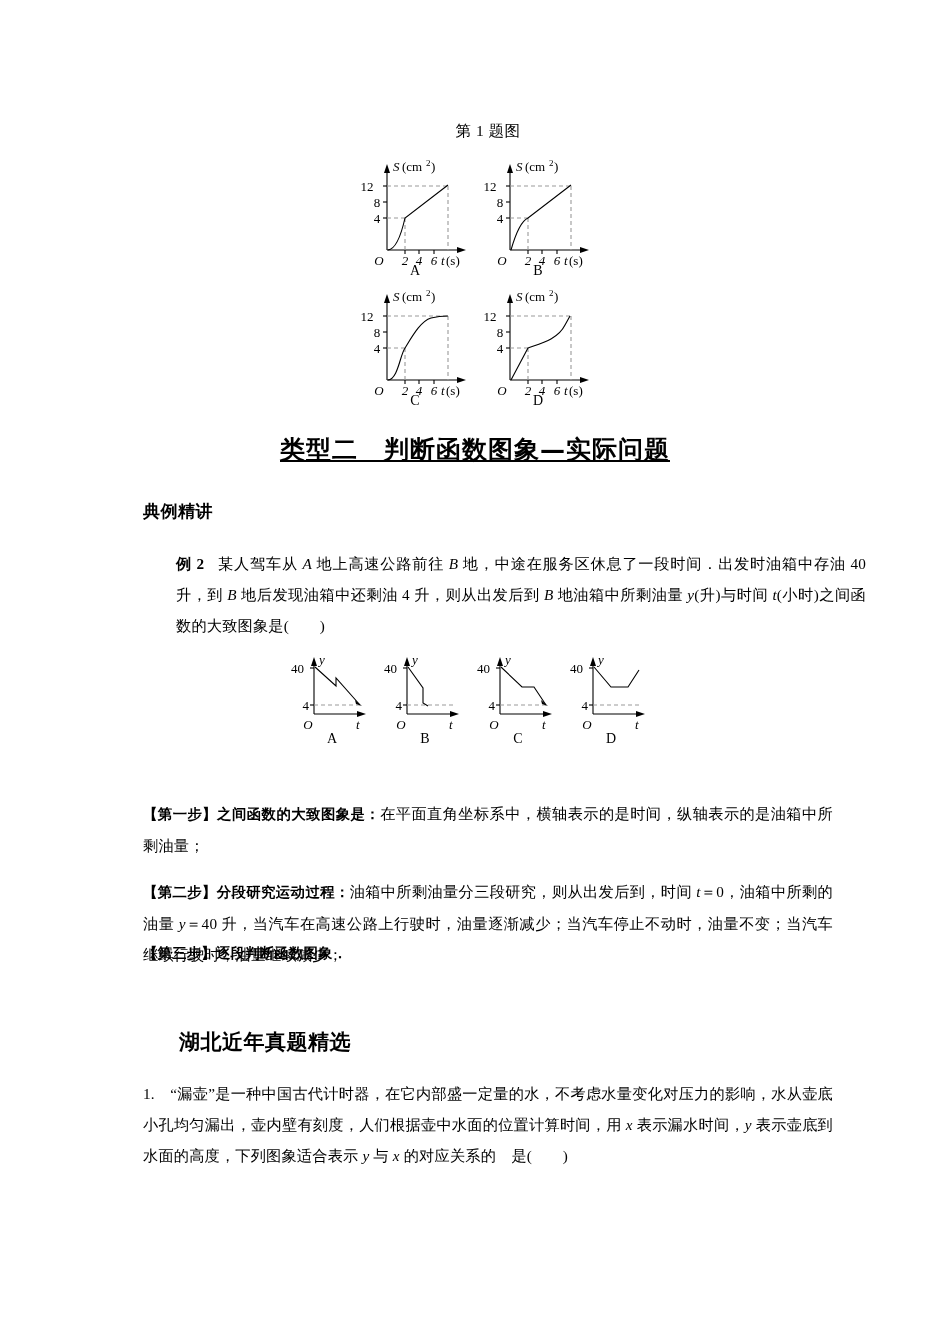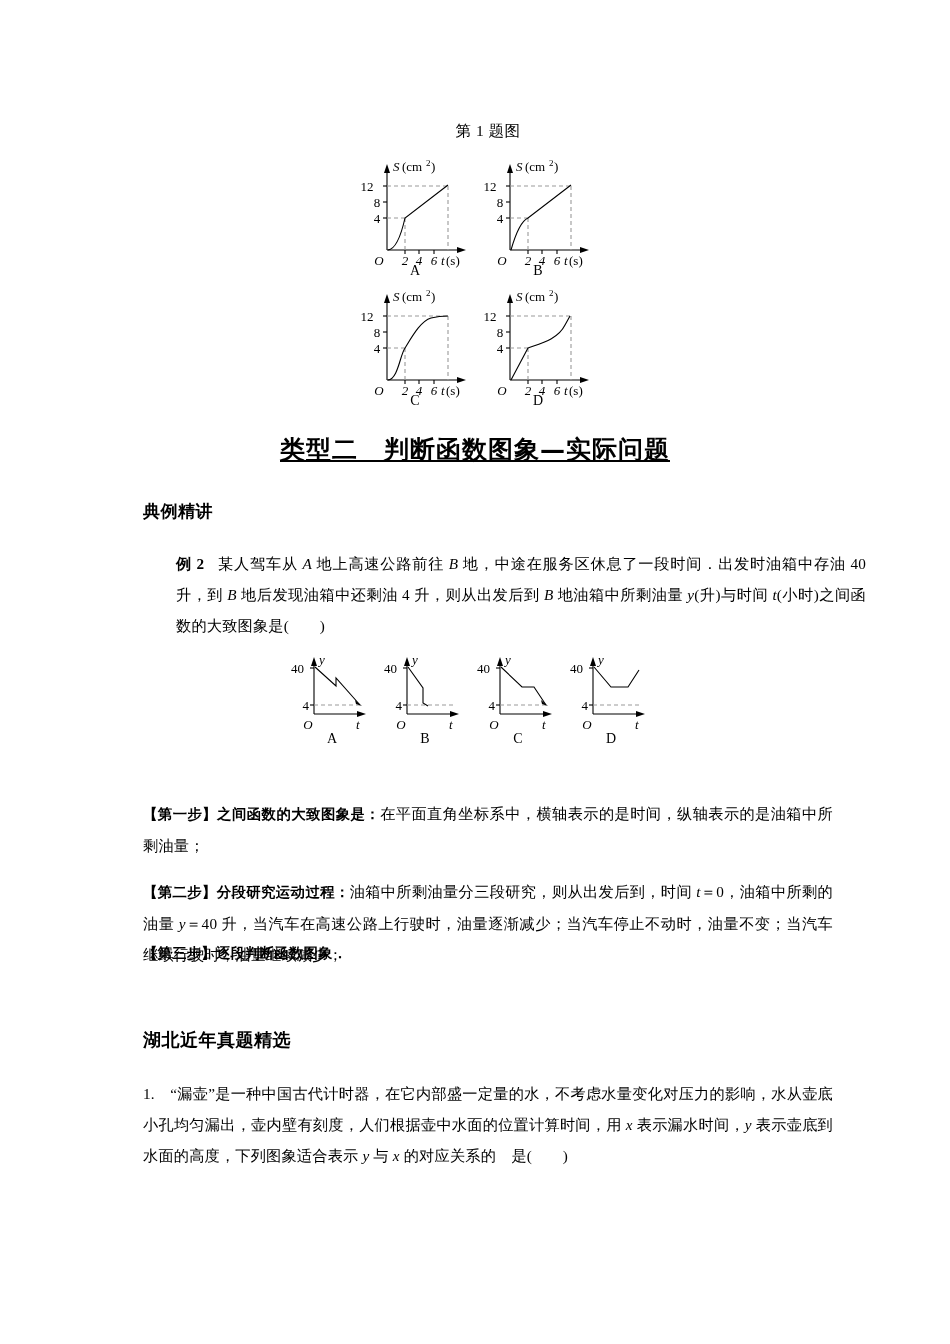--- a/index.html
+++ b/index.html
@@ -64,21 +64,22 @@
     position: absolute;
     left: 143px;
     font-size: 17px;
     font-weight: bold;
     font-family: "DejaVu Sans", "Liberation Sans", sans-serif;
     letter-spacing: 0.5px;
   }
   #sec-dianli { top: 500px; }
   #sec-hubei {
     top: 1028px;
-    font-size: 18px;
+    font-size: 21px;
+    margin-left: 36px;
   }
 
   
   .para {
     position: absolute;
     left: 143px;
     width: 690px;
     font-size: 15.2px;
     line-height: 31px;
     font-family: "Liberation Serif", "DejaVu Serif", serif;

